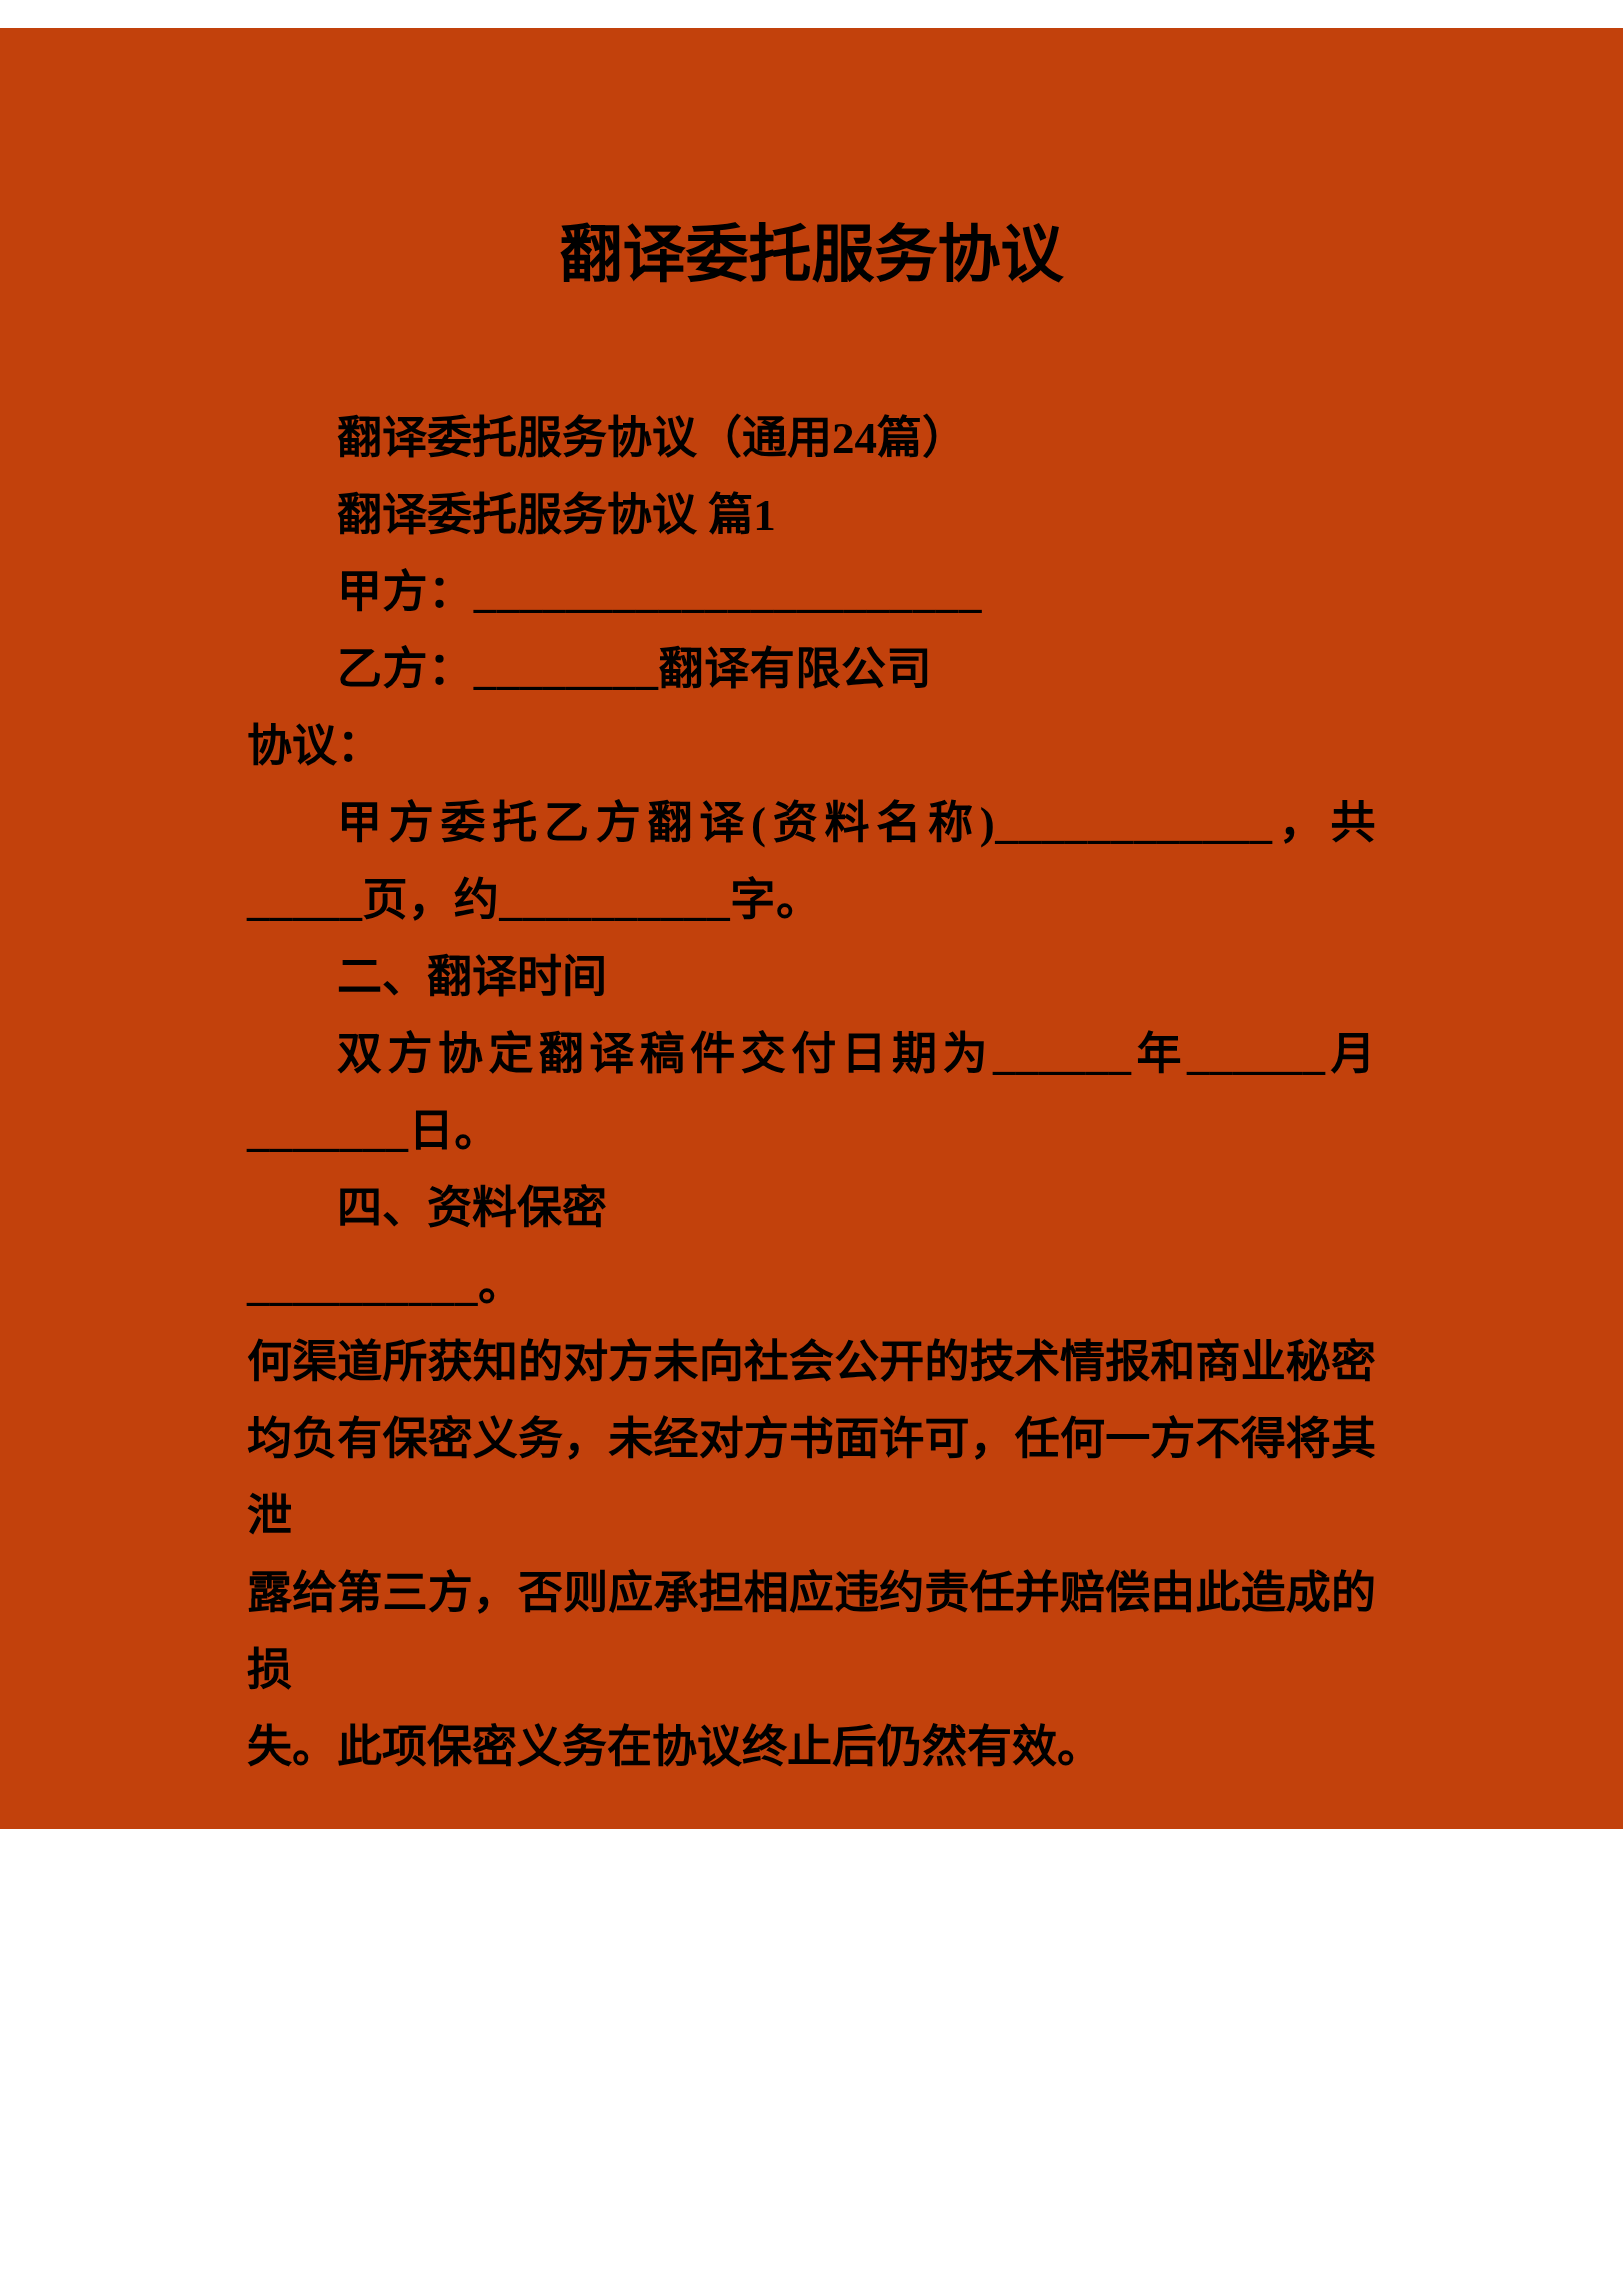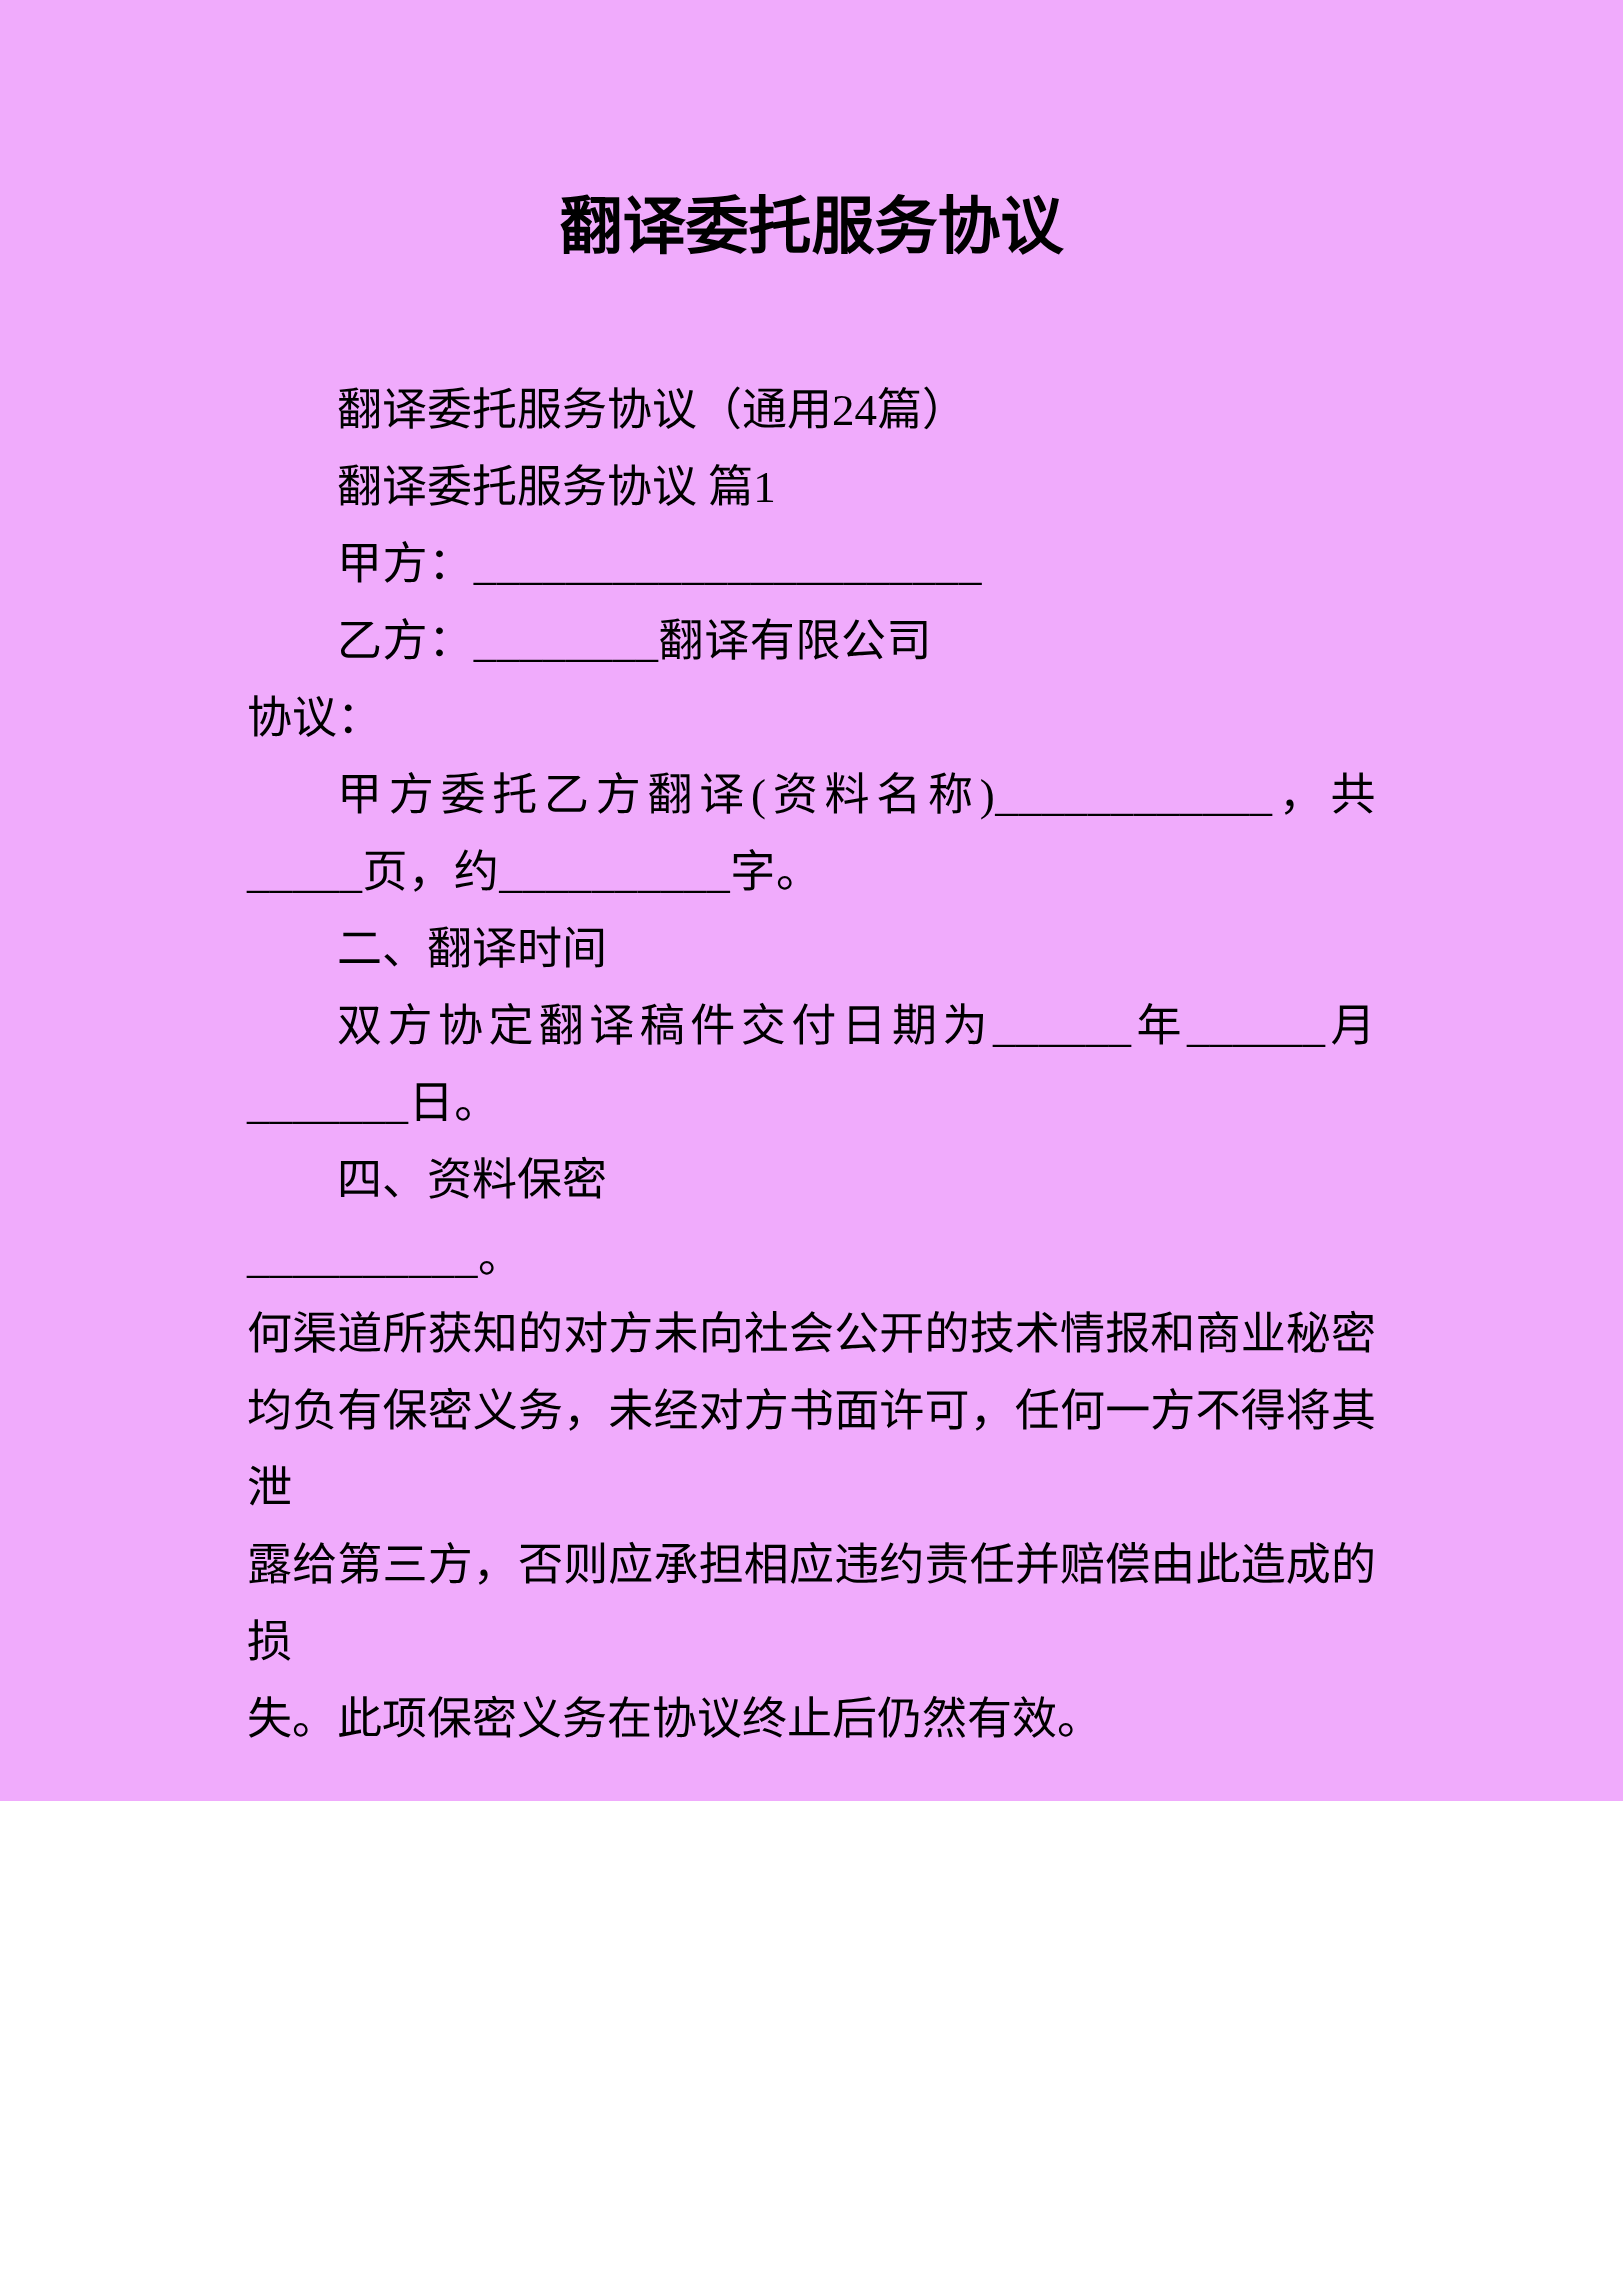--- a/index.html
+++ b/index.html
@@ -4,40 +4,42 @@
 <style>
   html, body {
     margin: 0;
     padding: 0;
     background: #ffffff;
   }
   .page {
     position: relative;
     width: 1623px;
     height: 1801px;
-    background: #f0abfc;
+    background: #c2410c;
     color: #000000;
     font-family: "Liberation Serif", "DejaVu Serif", serif;
     overflow: hidden;
+    margin-top: 28px;
   }
   .doc-title {
     padding-top: 185px;
     text-align: center;
     font-size: 63px;
     line-height: 84px;
     font-weight: bold;
   }
   .doc-body {
     margin: 103px 247px 0 247px; 
     font-size: 45px;
     line-height: 77px;
   }
   .line {
     min-height: 77px;
     white-space: normal;
+    font-weight: bold;
   }
   .indent {
     text-indent: 90px; 
   }
   .justify {
     text-align: justify;
     text-align-last: justify;
     text-justify: inter-character;
   }
   .spread {

